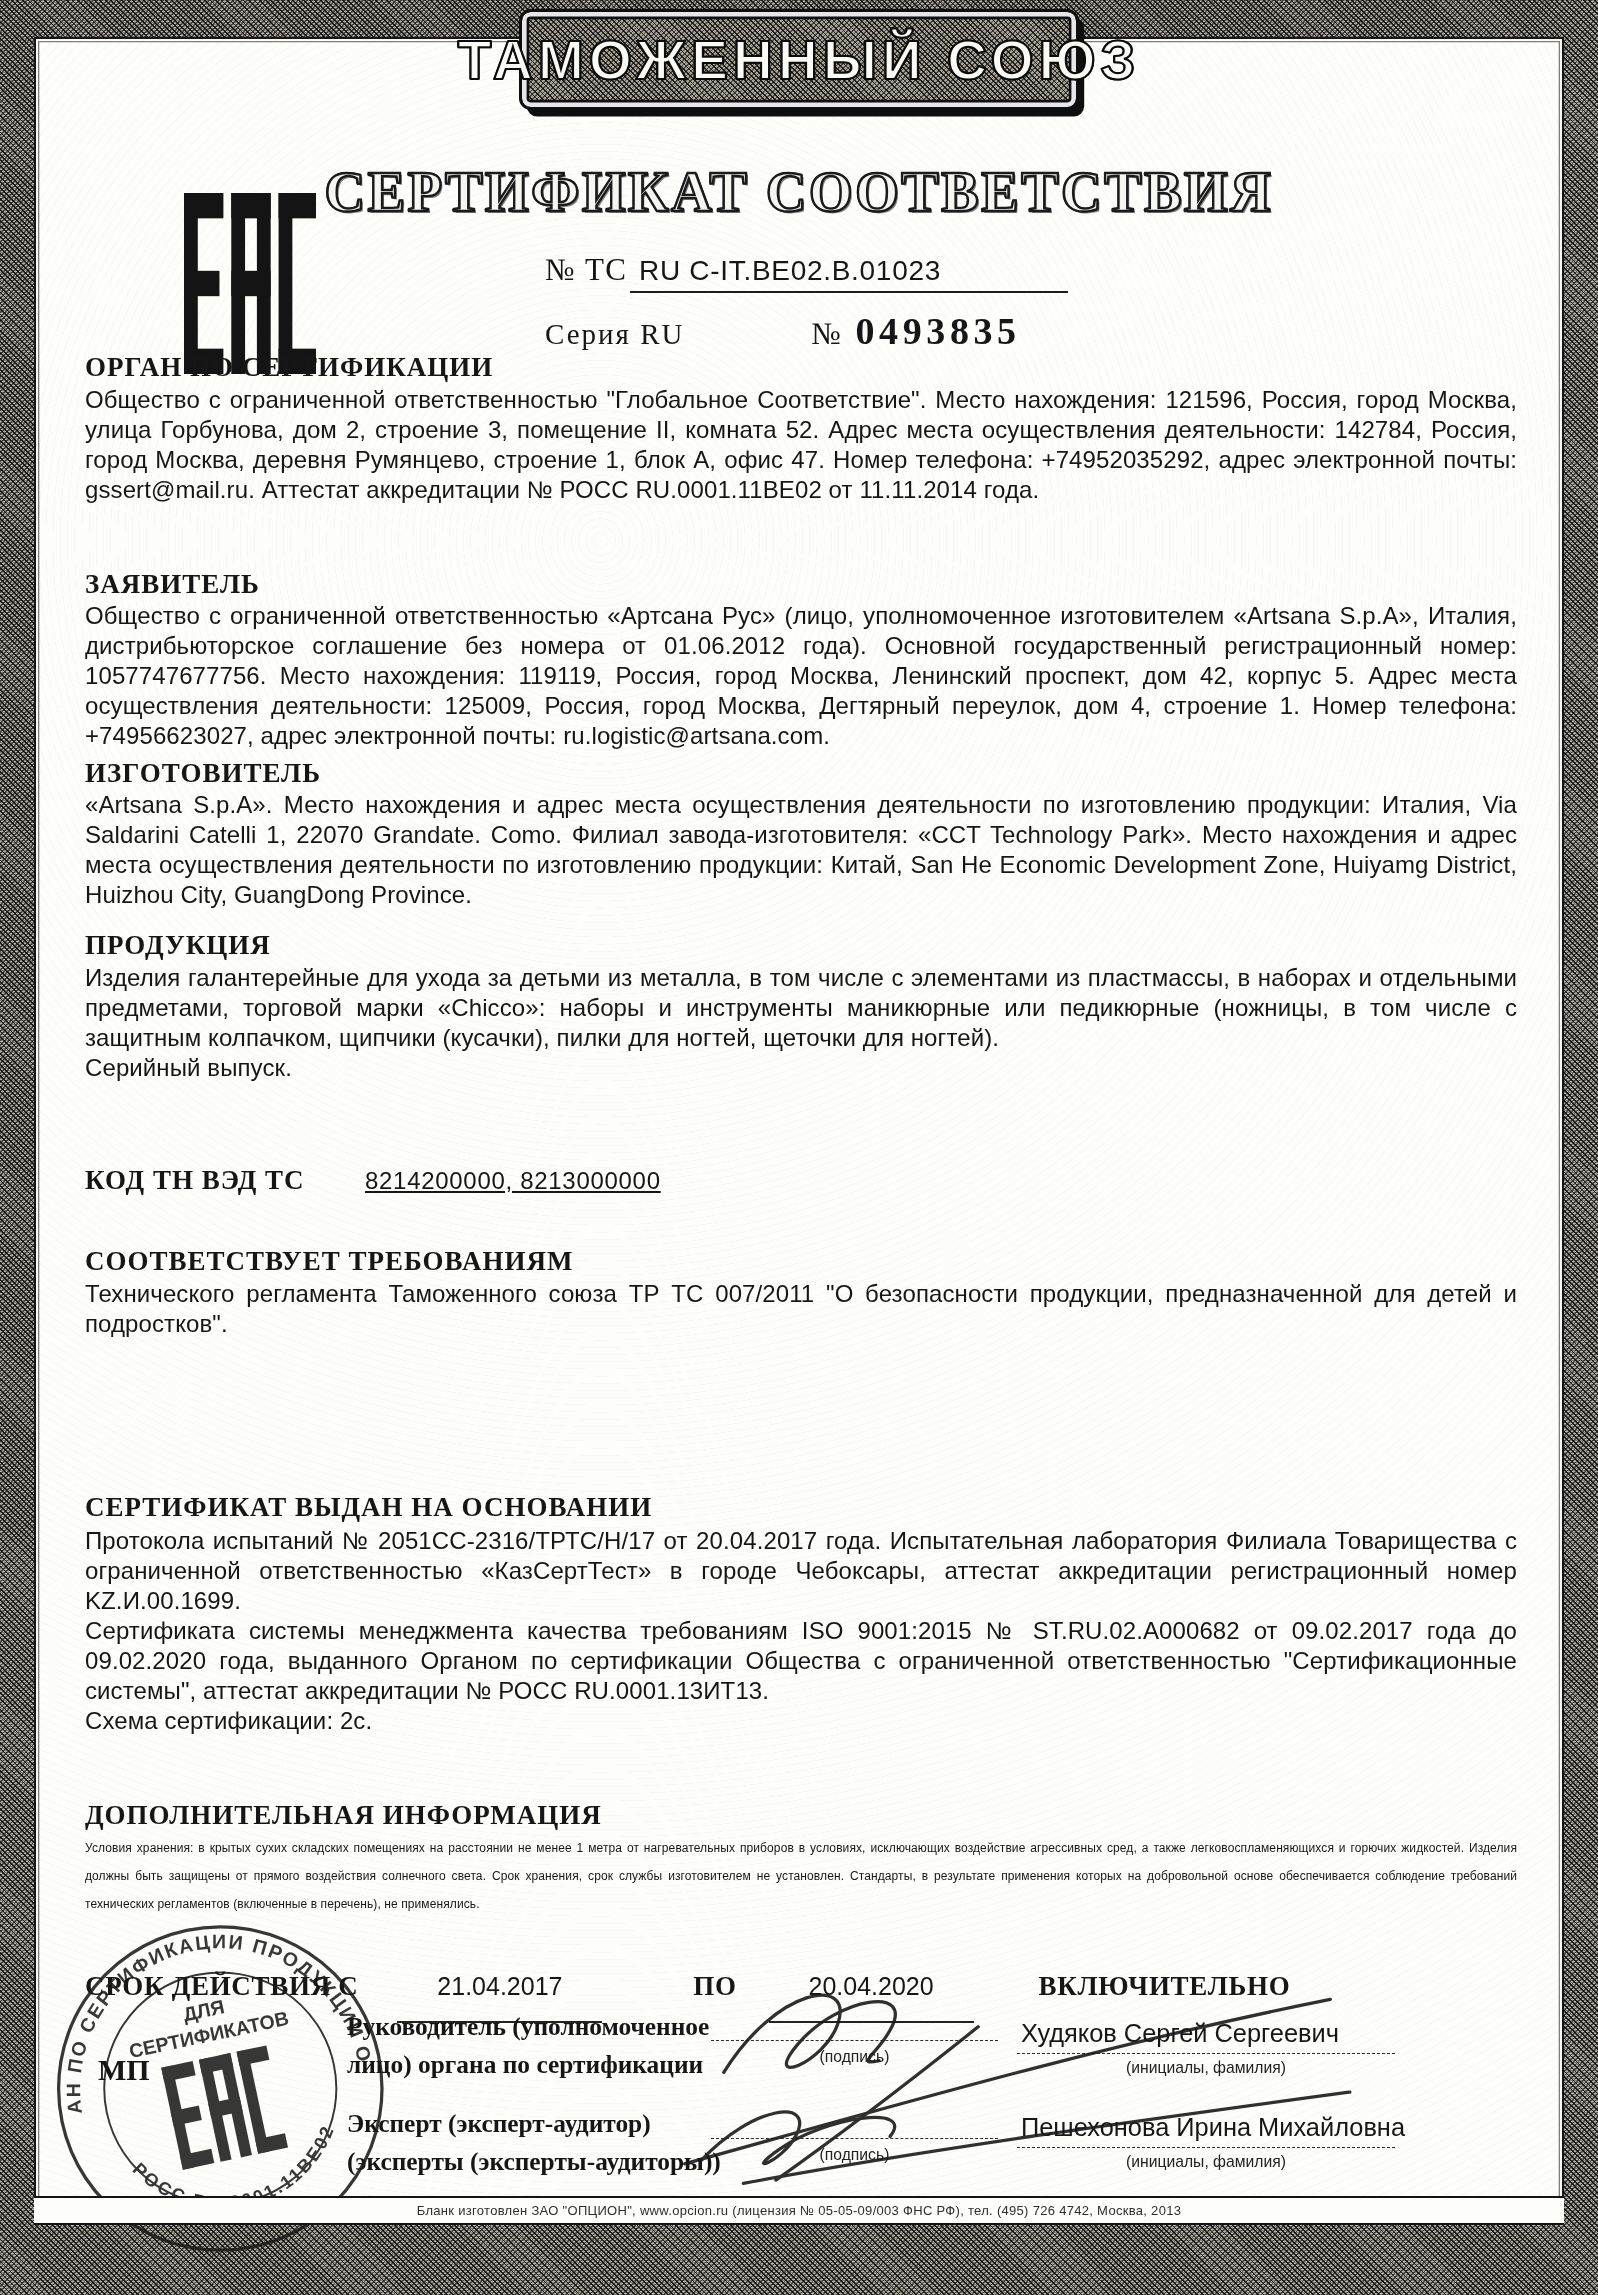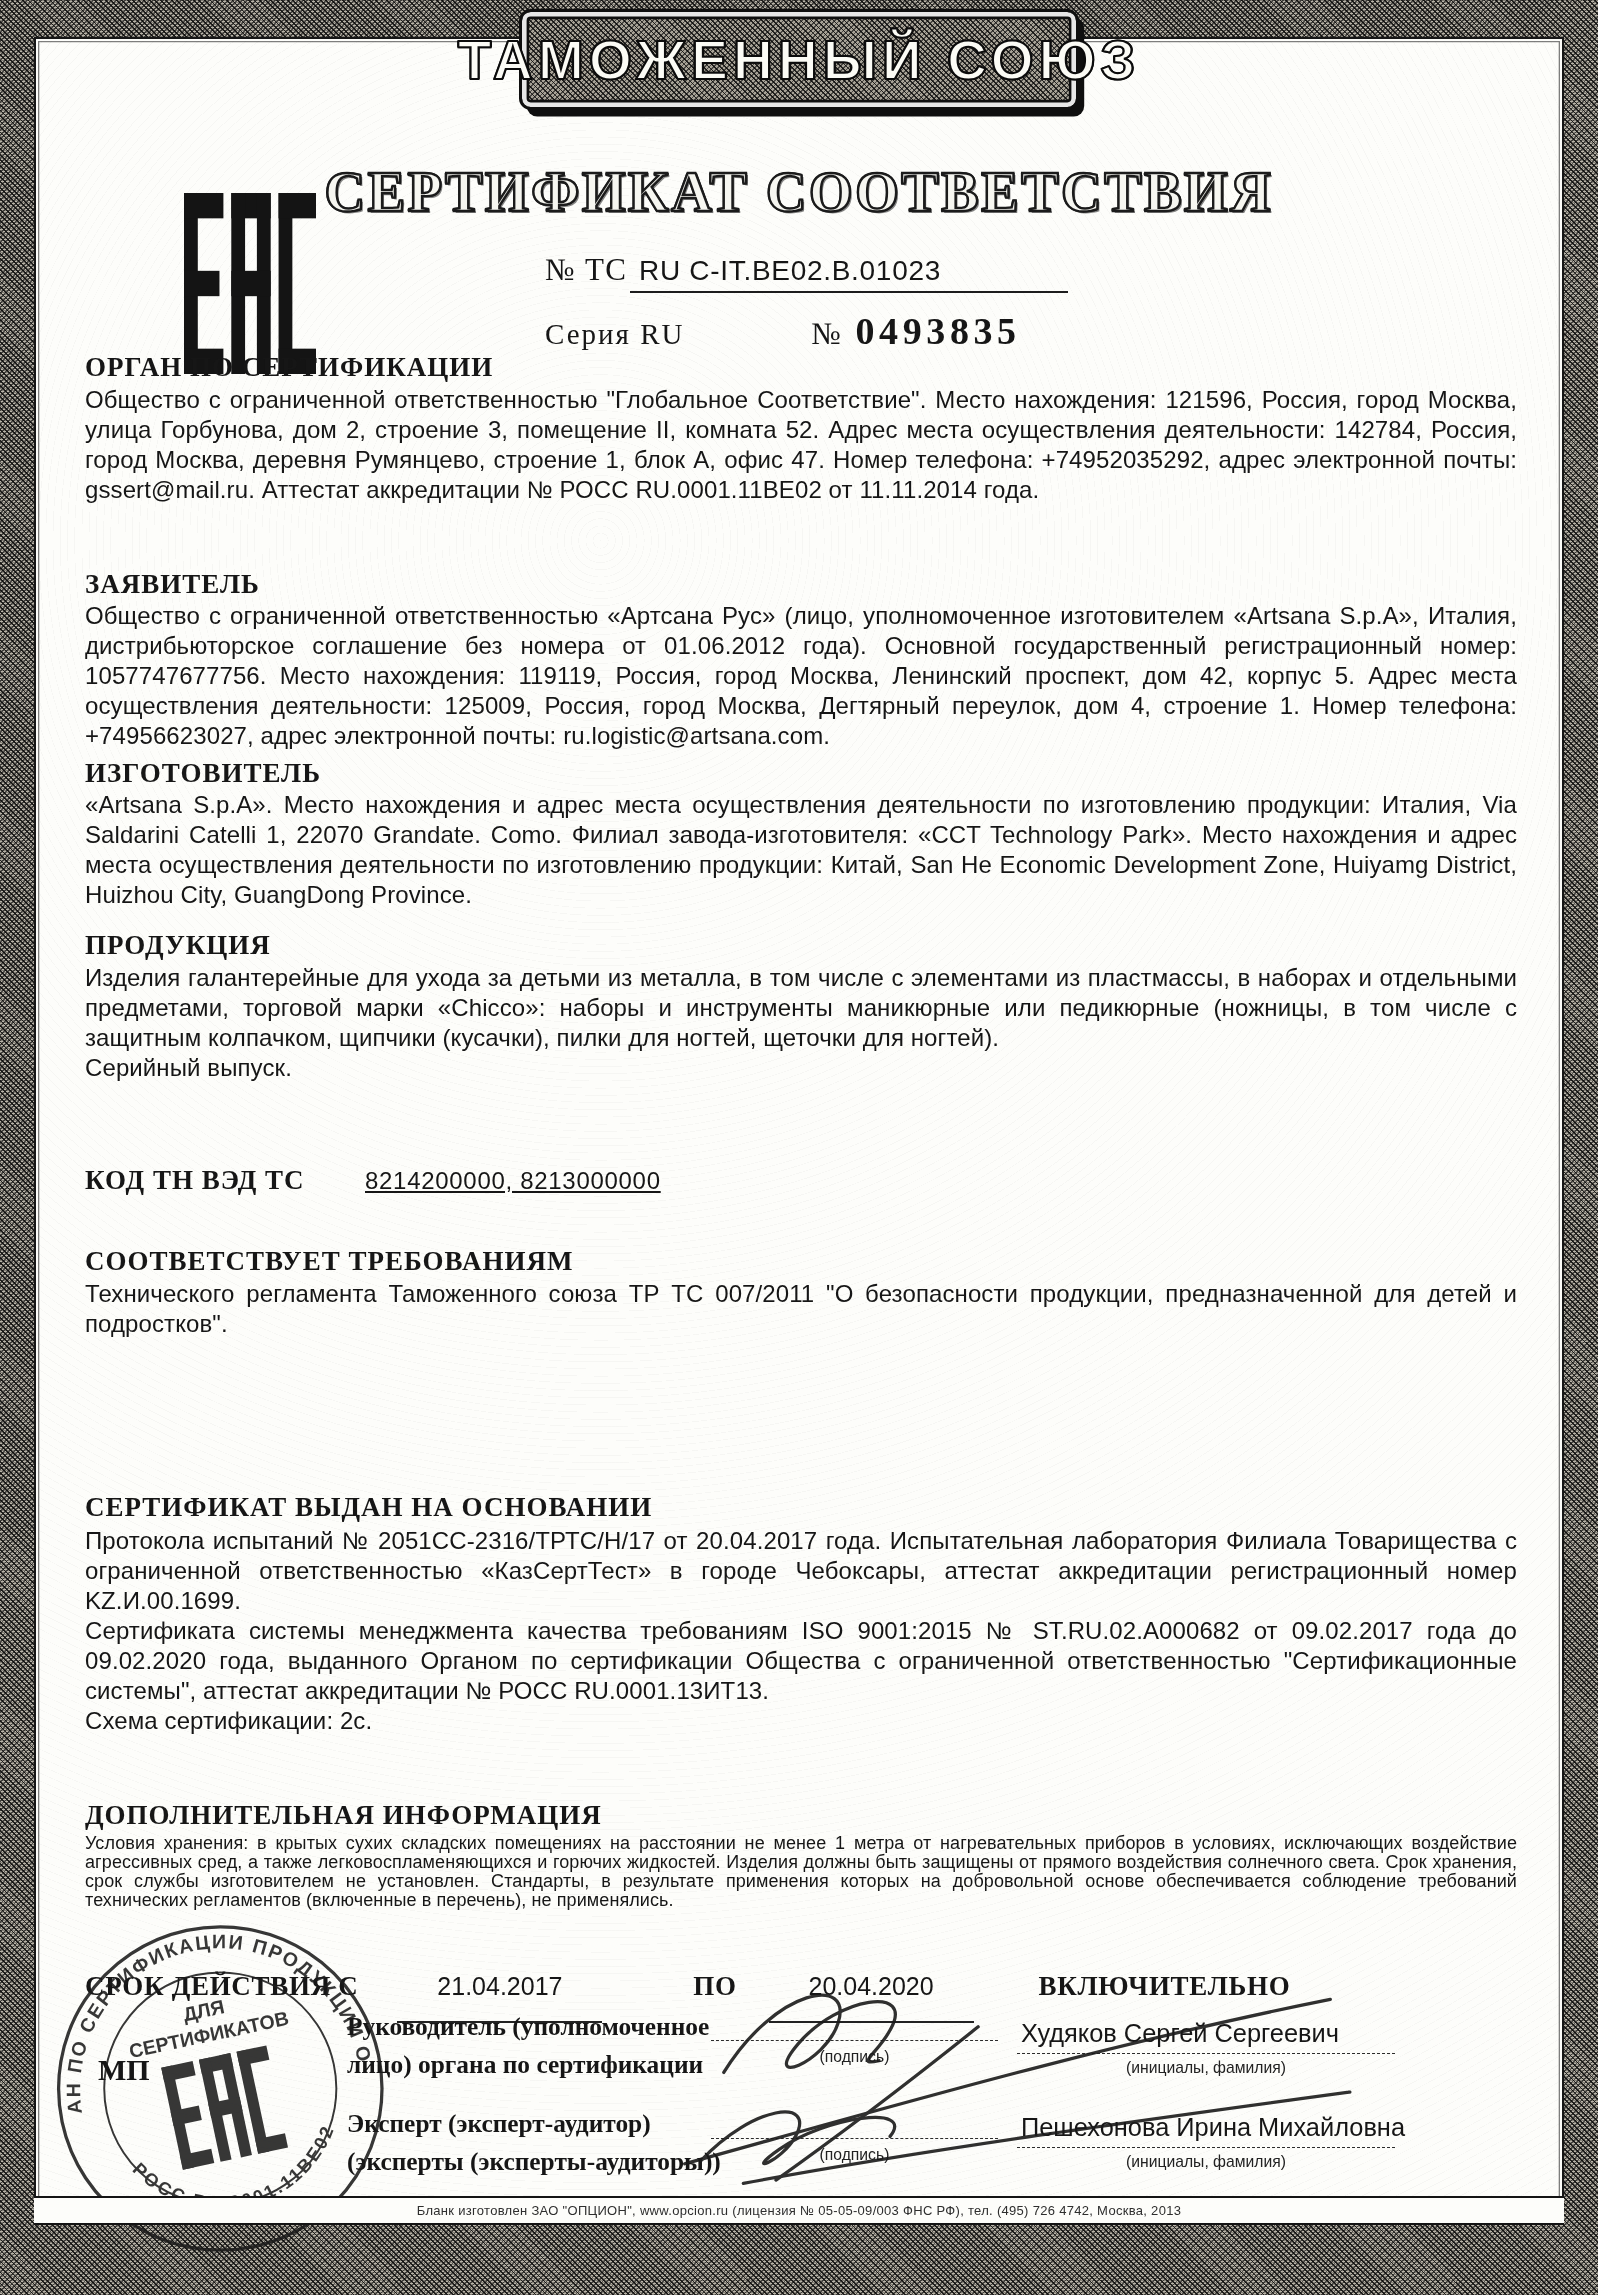--- a/index.html
+++ b/index.html
@@ -55,21 +55,21 @@
   .sec-h{
     position:absolute;left:85px;z-index:2;
     font-family:"Liberation Serif",serif;font-weight:700;font-size:27px;letter-spacing:1px;white-space:nowrap;
   }
   .sec-t{
     position:absolute;left:85px;width:1432px;z-index:2;text-align:justify;
     font-size:24px;line-height:30px;letter-spacing:0.1px;
   }
   .sec-t p{margin:0;}
   .kod-val{position:absolute;left:365px;z-index:2;font-size:24px;letter-spacing:0.7px;text-decoration:underline;}
-  .small-t{font-size:18px;line-height:19px;}
+  .small-t{font-size:12px;line-height:28px;}
   .validity{position:absolute;left:85px;top:1971px;width:1432px;z-index:2;white-space:nowrap;}
   .validity .vlbl{font-family:"Liberation Serif",serif;font-weight:700;font-size:27px;letter-spacing:0.7px;}
   .validity .vdate{
     display:inline-block;font-size:25px;text-align:center;width:205px;
     border-bottom:2px solid #222;padding-bottom:20px;
   }
   .d1{margin-left:36px;} .lblpo{margin-left:88px;} .d2{margin-left:29px;} .incl{margin-left:62px;}
   .role{position:absolute;z-index:2;font-family:"Liberation Serif",serif;font-weight:600;font-size:25.4px;white-space:nowrap;}
   .sigline{position:absolute;z-index:2;border-bottom:1.6px dashed #2c2c2c;}
   .siglbl{position:absolute;z-index:2;font-size:15.7px;text-align:center;color:#222;}

